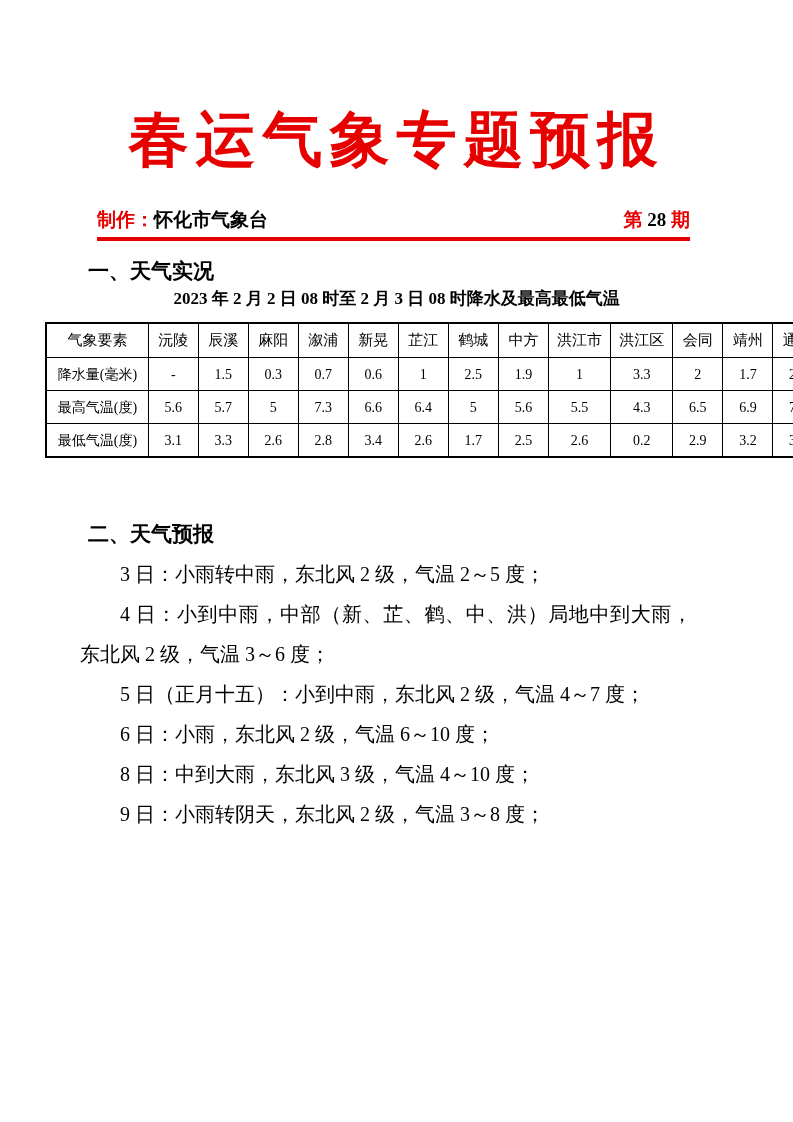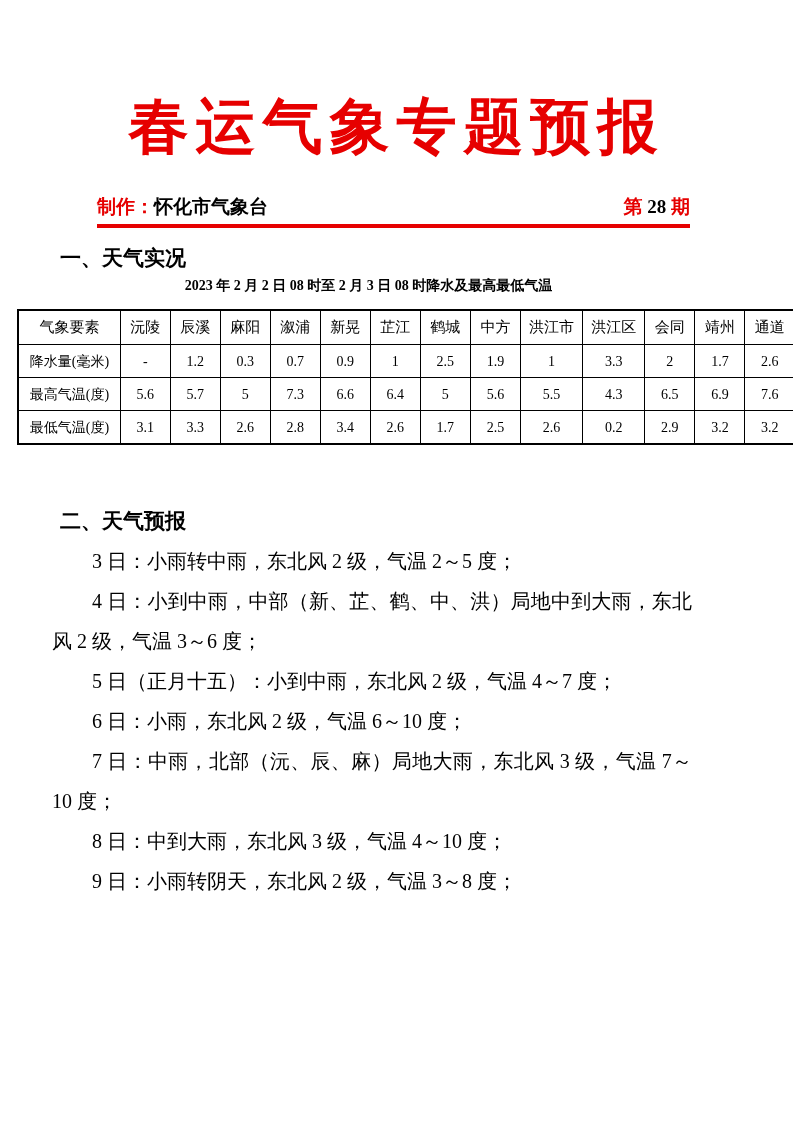--- a/index.html
+++ b/index.html
@@ -9,51 +9,51 @@
   html,body{margin:0;padding:0;background:#ffffff;}
   body{
     width:793px;height:1122px;position:relative;overflow:hidden;
     font-family:"Liberation Serif","DejaVu Serif",serif;
     color:var(--ink);
   }
   .page{width:793px;height:1122px;}
 
   
   .doc-title{
-    margin:3px;padding-top:78px;
+    margin:16px;padding-top:78px;
     text-align:center;
     color:var(--red);
     font-size:60px;font-weight:bold;letter-spacing:7px;line-height:92px;
     font-family:"Liberation Serif","DejaVu Serif",serif;
   }
   .meta-row{
     margin:20px 0 0 97px;width:593px;
     display:flex;justify-content:space-between;align-items:flex-end;
     font-size:19px;font-weight:bold;line-height:27px;
     white-space:pre;
   }
   .red{color:var(--red);}
   .red-rule{
     margin:4px 0 0 97px;width:593px;height:4px;
     background:var(--red);
   }
 
   
-  .content{padding:0 101px 0 52px;}
+  .content{padding:0 101px 0 80px;}
   .section-heading{
     margin:0 0 0 8px;
     font-size:21px;font-weight:bold;color:var(--ink);
   }
   .heading-observed{margin-top:16px;line-height:28px;}
 
   
   .table-title{
     width:703px;margin:1px 0 4px -35px;
     text-align:center;
-    font-size:14px;font-weight:bold;line-height:26px;
+    font-size:17px;font-weight:bold;line-height:26px;
   }
   table.weather{
     width:779px;margin:10px 0 0 -35px;
     table-layout:fixed;border-collapse:collapse;
     border:2px solid #000;
   }
   table.weather th,table.weather td{
     border:1px solid #000;
     text-align:center;vertical-align:middle;
     font-weight:normal;
@@ -127,24 +127,24 @@
             <th>洪江区</th>
             <th>会同</th>
             <th>靖州</th>
             <th>通道</th>
           </tr>
       </thead>
       <tbody id="weather-body">
           <tr>
             <th>降水量(毫米)</th>
             <td>-</td>
-            <td>1.2</td>
+            <td>1.5</td>
             <td>0.3</td>
             <td>0.7</td>
-            <td>0.9</td>
+            <td>0.6</td>
             <td>1</td>
             <td>2.5</td>
             <td>1.9</td>
             <td>1</td>
             <td>3.3</td>
             <td>2</td>
             <td>1.7</td>
             <td>2.6</td>
           </tr>
           <tr>
@@ -184,20 +184,19 @@
 
     <div class="forecast-section">
       <h2 class="section-heading heading-forecast">二、天气预报</h2>
 
 
       <div id="forecast-list">
           <p class="body-par">3 日：小雨转中雨，东北风 2 级，气温 2～5 度；</p>
           <p class="body-par">4 日：小到中雨，中部（新、芷、鹤、中、洪）局地中到大雨，东北风 2 级，气温 3～6 度；</p>
           <p class="body-par">5 日（正月十五）：小到中雨，东北风 2 级，气温 4～7 度；</p>
           <p class="body-par">6 日：小雨，东北风 2 级，气温 6～10 度；</p>
-          <p class="body-par">7 日：中雨，北部（沅、辰、麻）局地大雨，东北风 3 级，气温 7～10 度；</p>
           <p class="body-par">8 日：中到大雨，东北风 3 级，气温 4～10 度；</p>
           <p class="body-par">9 日：小雨转阴天，东北风 2 级，气温 3～8 度；</p>
         </div>
     </div>
 
   </div>
 </div>
 
 </body></html>

